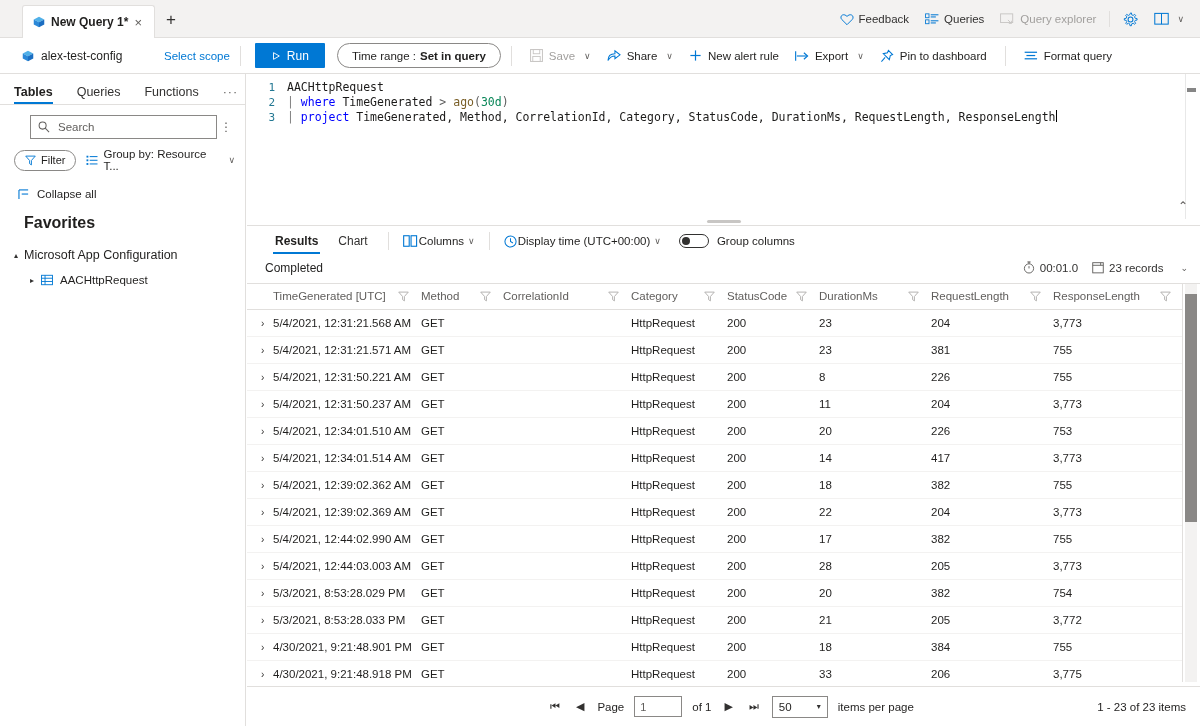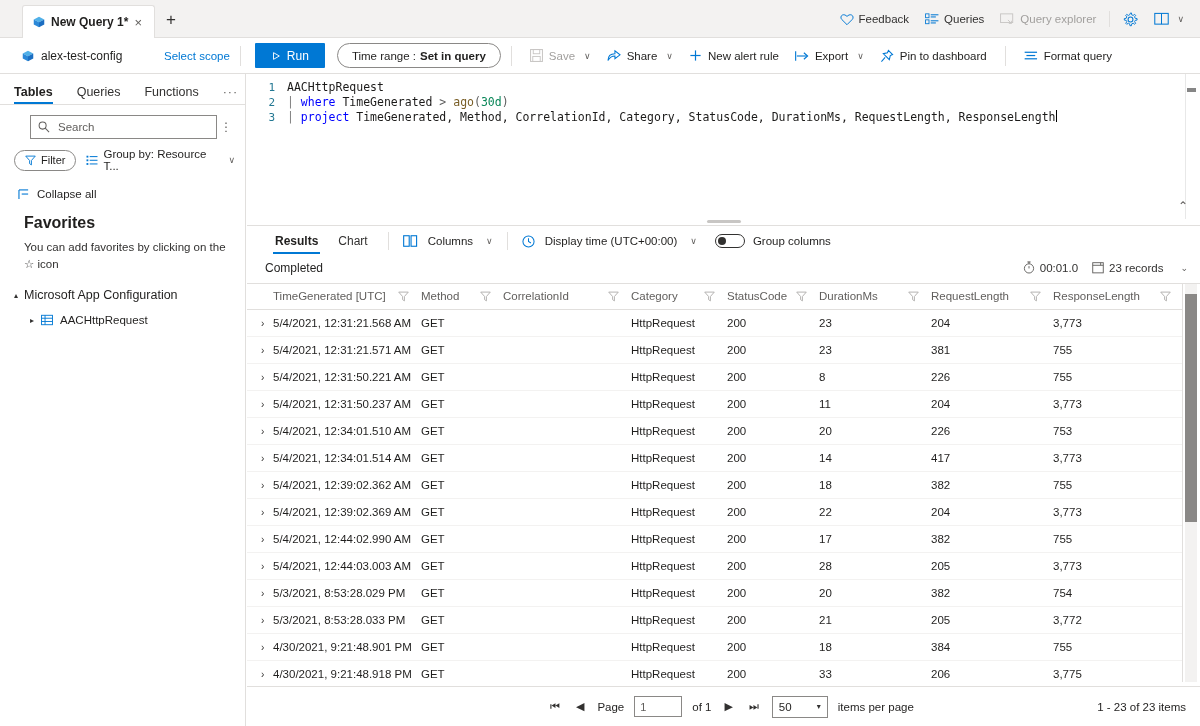--- a/index.html
+++ b/index.html
@@ -159,21 +159,21 @@
 
   
   .results { position:absolute; left:247px; top:226px; width:953px; height:500px; background:#fff; }
   .res-tabs { display:flex; align-items:center; height:30px; padding:0 0 0 18px; gap:0; }
   .res-tab { font-size:12px; color:#323130; cursor:pointer; padding:6px 10px 6px 10px; position:relative; }
   .res-tab.active { font-weight:bold; color:#201f1e; }
   .res-tab.active::after {
     content:""; position:absolute; left:8px; right:8px; bottom:0; height:2px; background:#0078d4;
   }
   .res-sep { width:1px; height:18px; background:#e1dfdd; margin:0 10px; }
-  .res-btn { display:flex; align-items:center; gap:10px; font-size:11.5px; color:#201f1e; cursor:pointer; padding:0 4px; white-space:nowrap; }
+  .res-btn { display:flex; align-items:center; gap:1px; font-size:11.5px; color:#201f1e; cursor:pointer; padding:0 4px; white-space:nowrap; }
   .toggle {
     width:30px; height:14px; border-radius:8px; border:1px solid #323130; background:#fff;
     position:relative; cursor:pointer; margin-left:14px;
   }
   .toggle .knob { position:absolute; left:2px; top:2px; width:8px; height:8px; border-radius:50%; background:#323130; }
   .togglelbl { font-size:11.5px; color:#201f1e; margin-left:8px; }
 
   .statusbar {
     display:flex; align-items:center; height:28px; padding:0 12px 4px 18px;
     border-bottom:1px solid #e1dfdd; font-size:12px; color:#201f1e;
@@ -455,21 +455,20 @@
         <svg width="12" height="11" viewBox="0 0 13 12">
           <line x1="1" y1="1" x2="1" y2="11" stroke="#0078d4" stroke-width="1.2"></line>
           <line x1="1" y1="1" x2="11" y2="1" stroke="#0078d4" stroke-width="1.2"></line>
           <line x1="4" y1="5.5" x2="11" y2="5.5" stroke="#0078d4" stroke-width="1.2"></line>
         </svg>
       </span>
       <span>Collapse all</span>
     </div>
 
     <div class="favtitle">Favorites</div>
-    <div class="favhint">You can add favorites by clicking on the ☆ icon</div>
 
     <div class="grouprow">
       <span class="caret-d">▴</span>
       <span>Microsoft App Configuration</span>
     </div>
 
     <div class="tblrow">
       <span class="caret-r">▸</span>
       <span>
         <svg width="12" height="12" viewBox="0 0 13 13">

